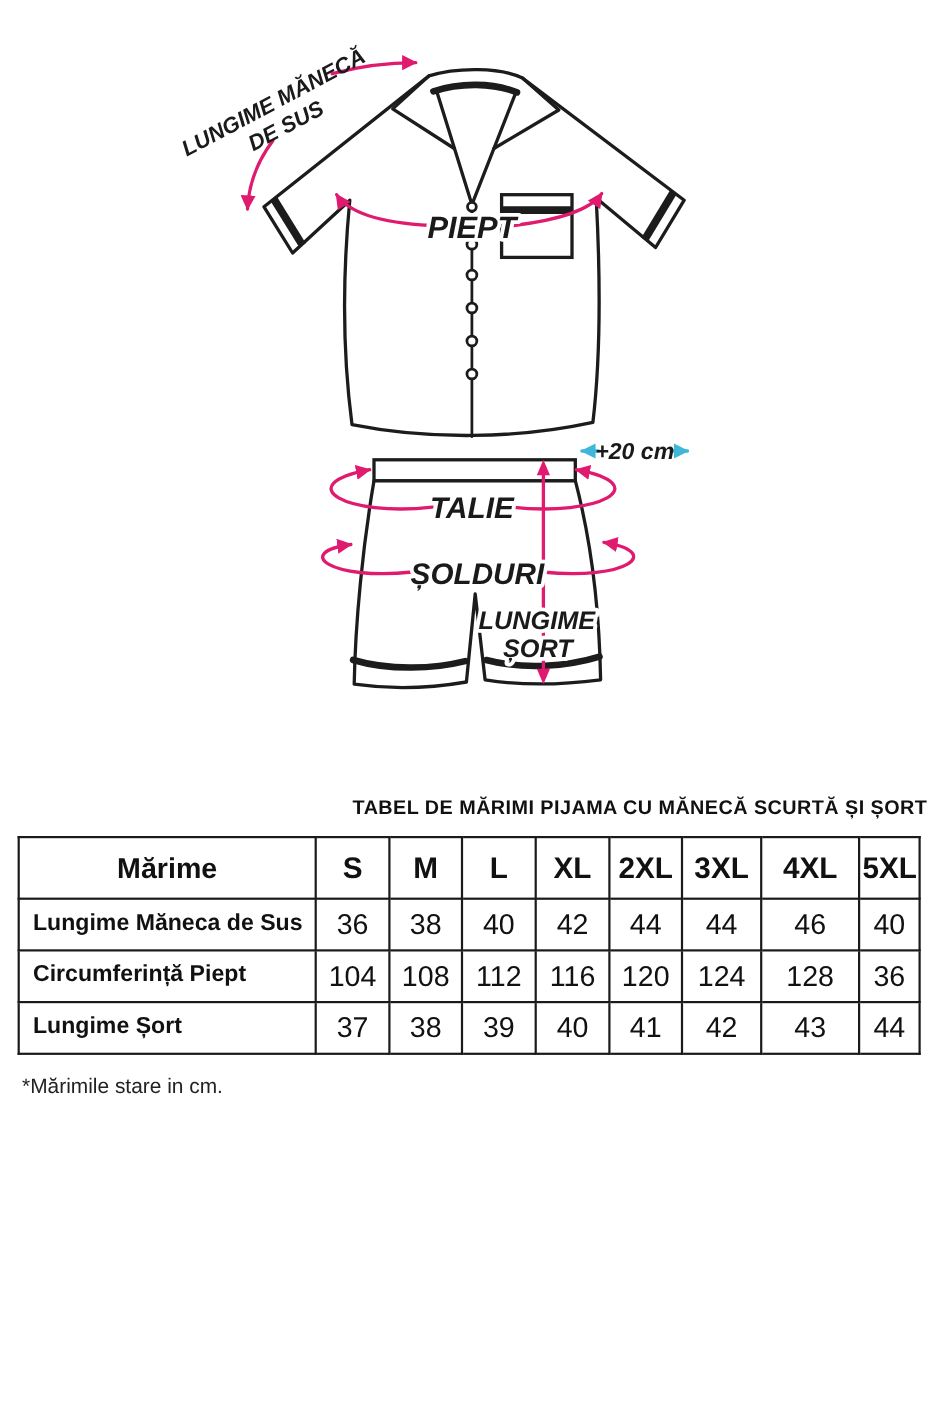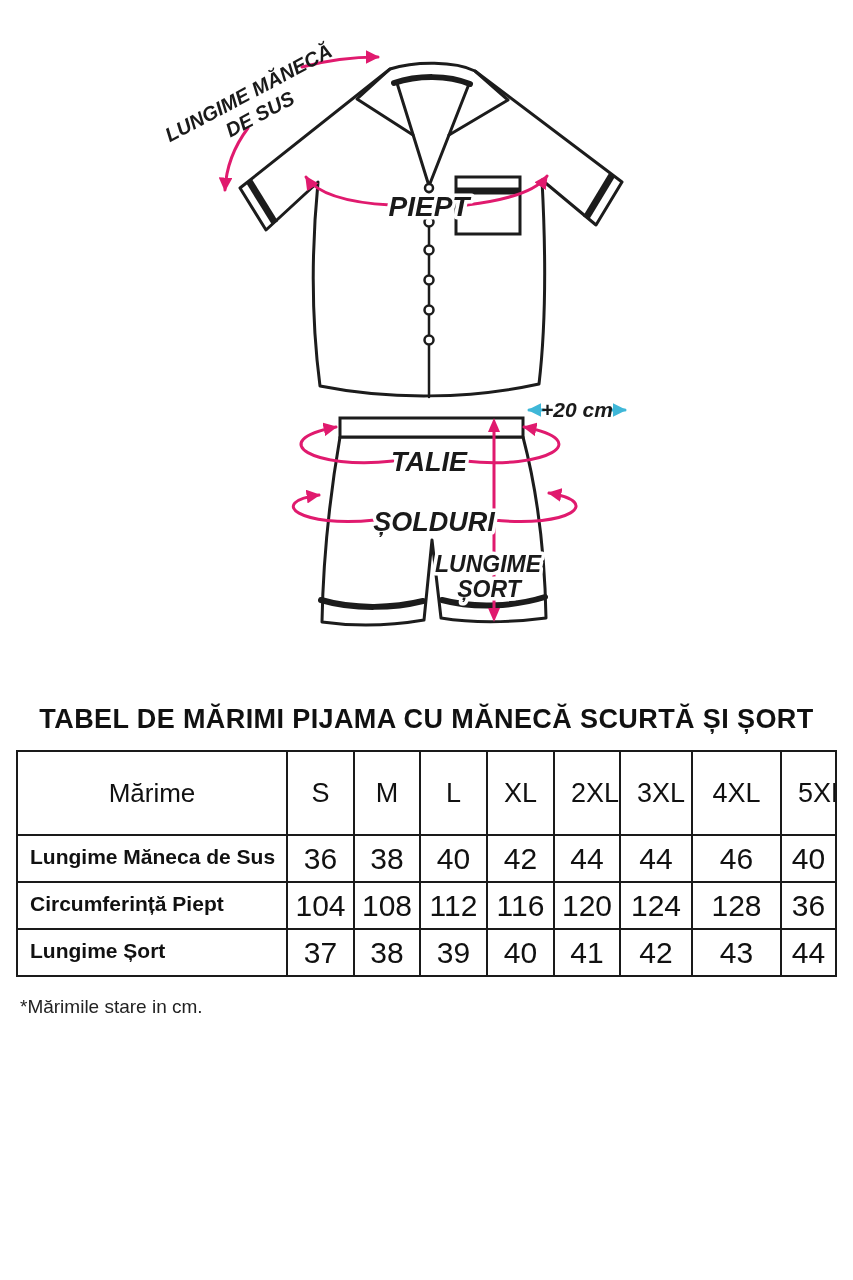--- a/index.html
+++ b/index.html
@@ -22,39 +22,39 @@
     font-family:"Liberation Sans",sans-serif;font-weight:bold;font-style:italic;
     fill:#1a1a1a;text-anchor:middle;
     paint-order:stroke;stroke:#ffffff;stroke-width:7;stroke-linejoin:round;
   }
   .lbl-plain{
     font-family:"Liberation Sans",sans-serif;font-weight:bold;font-style:italic;
     fill:#1a1a1a;text-anchor:middle;
   }
   
   .size-title{
-    margin:36px 10px 0 10px;text-align:center;
-    font-size:27px;font-weight:bold;letter-spacing:.4px;color:#111;
+    margin:56px 10px 0 10px;text-align:right;
+    font-size:18px;font-weight:bold;letter-spacing:.4px;color:#111;
     white-space:nowrap;
   }
   
   table.size-table{
     border-collapse:collapse;table-layout:fixed;width:819px;
     margin:15px auto 0 auto;background:#fff;
   }
   .size-table th,.size-table td{
     border:2px solid #1a1a1a;text-align:center;vertical-align:middle;
     overflow:hidden;color:#111;
   }
-  .size-table thead th{font-size:27px;font-weight:normal;height:50px;padding:16px;}
+  .size-table thead th{font-size:27px;font-weight:bold;height:50px;padding:2px;}
   .size-table thead th.label-col{font-size:26px;}
   .size-table tbody th.row-label{
     text-align:left;padding:0 4px 4px 12px;font-size:21px;font-weight:bold;height:41px;
   }
-  .size-table tbody td{font-size:30px;font-weight:normal;padding:4px;}
+  .size-table tbody td{font-size:26px;font-weight:normal;padding:4px;}
   
   .footnotes{margin:16px 24px 0 20px;max-width:806px;}
   .footnotes p{margin:0 0 10px 0;font-size:19px;line-height:1.5;color:#222;}
 </style>
 </head>
 <body>
 
 <div class="diagram-wrap">
 <svg viewBox="0 0 853 668" width="853" height="668" xmlns="http://www.w3.org/2000/svg">
   <defs>

